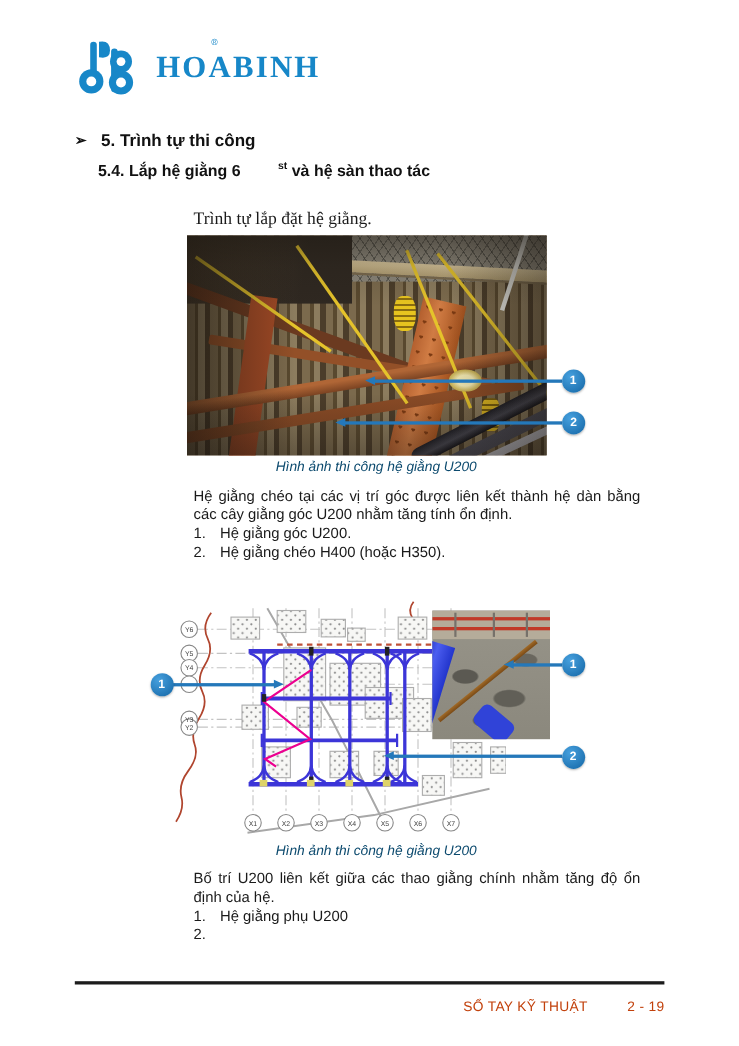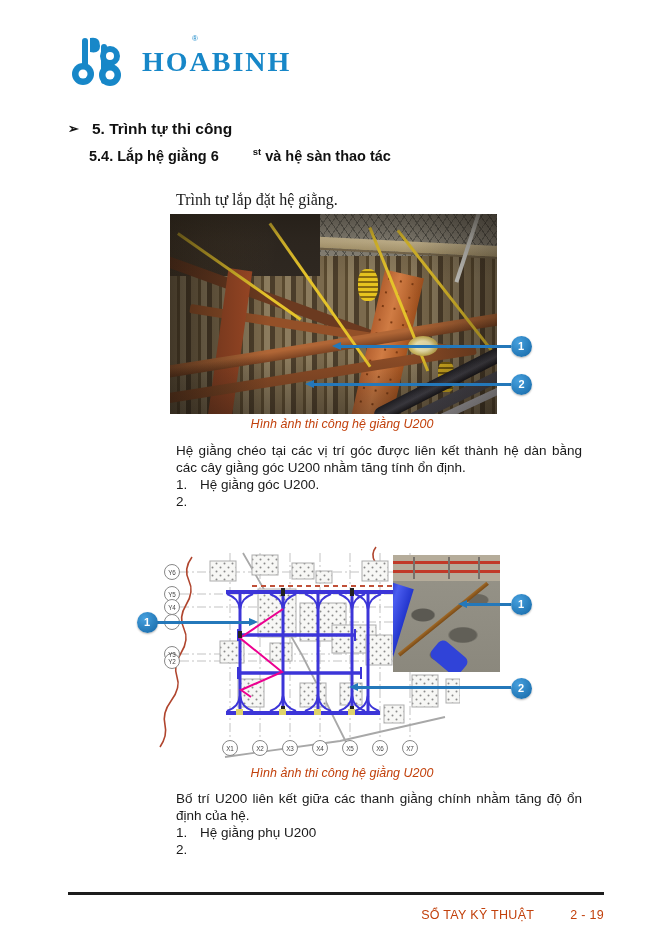--- a/index.html
+++ b/index.html
@@ -15,21 +15,21 @@
 
   
   .h1{position:absolute;left:68px;top:120px;display:flex;gap:13px;align-items:baseline;
       font-weight:bold;font-size:15.5px;color:#111;}
   .h1 .bullet{font-size:13px;position:relative;top:-1px;}
   .h2{position:absolute;left:89px;top:146px;font-weight:bold;font-size:14.5px;color:#111;}
   .h2 sup{font-size:9.5px;margin-left:34px;}
   .intro{position:absolute;left:176px;top:191px;font-size:16px;font-family:Liberation Serif, serif;}
 
   .caption{position:absolute;left:170px;width:344px;text-align:center;
-           font-style:italic;font-size:12.5px;color:#c2410c;}
+           font-style:italic;font-size:12.5px;color:#0c4a6e;}
   .cap1{top:417px;} .cap2{top:766px;}
 
   .block{position:absolute;left:176px;width:406px;font-size:13.5px;line-height:17px;}
   .blk1{top:442px;} .blk2{top:790px;}
   .block p{margin:0;text-align:justify;}
   .numlist{margin:0;padding:0;list-style:none;}
   .numlist .row{display:flex;}
   .numlist .num{width:24px;flex:0 0 24px;}
 
   
@@ -184,20 +184,21 @@
 
   <div class="block blk1">
     <p>Hệ giằng chéo tại các vị trí góc được liên kết thành hệ dàn bằng các cây giằng góc U200 nhằm tăng tính ổn định.</p>
     <div class="numlist">
       <div class="row">
         <span class="num">1.</span>
         <span>Hệ giằng góc U200.</span>
       </div>
       <div class="row">
         <span class="num">2.</span>
+        <span>Hệ giằng chéo H400 (hoặc H350).</span>
       </div>
     </div>
   </div>
 
   <svg class="fig2svg" width="310" height="219" viewBox="0 0 310 219" xmlns="http://www.w3.org/2000/svg">
     <defs>
       <pattern id="dots" width="8" height="8" patternUnits="userSpaceOnUse">
         <rect width="8" height="8" fill="#f7f7f5"></rect>
         <circle cx="2.5" cy="2.5" r="1" fill="#8a8a8a"></circle>
         <circle cx="6.5" cy="6.5" r="1" fill="#8a8a8a"></circle>
@@ -355,21 +356,21 @@
   <div class="badge" style="left:136.5px;top:611.5px;">1</div>
   <div class="arrow hr" style="left:157px;top:620.5px;width:93px;"></div>
   <div class="arrow hl" style="left:466px;top:602.5px;width:45px;"></div>
   <div class="badge" style="left:510.5px;top:593.5px;">1</div>
   <div class="arrow hl" style="left:357px;top:685.5px;width:154px;"></div>
   <div class="badge" style="left:510.5px;top:677.5px;">2</div>
 
   <div class="caption cap2">Hình ảnh thi công hệ giằng U200</div>
 
   <div class="block blk2">
-    <p>Bố trí U200 liên kết giữa các thanh giằng chính nhằm tăng độ ổn định của hệ.</p>
+    <p>Bố trí U200 liên kết giữa các thao giằng chính nhằm tăng độ ổn định của hệ.</p>
     <div class="numlist">
       <div class="row">
         <span class="num">1.</span>
         <span>Hệ giằng phụ U200</span>
       </div>
       <div class="row">
         <span class="num">2.</span>
       </div>
     </div>
   </div>

